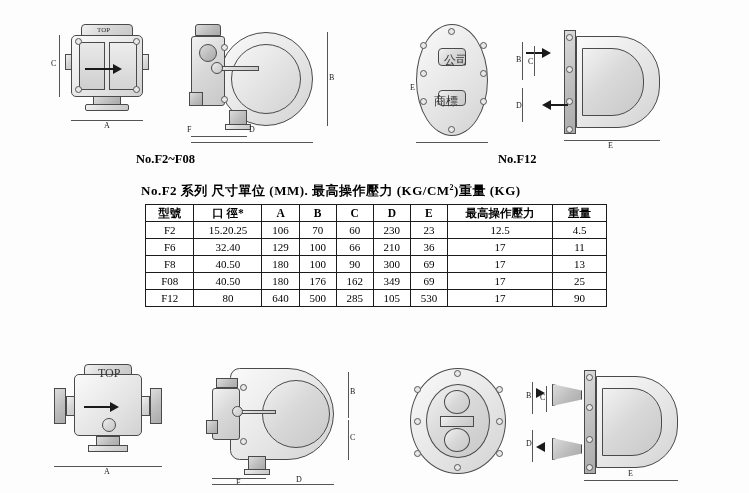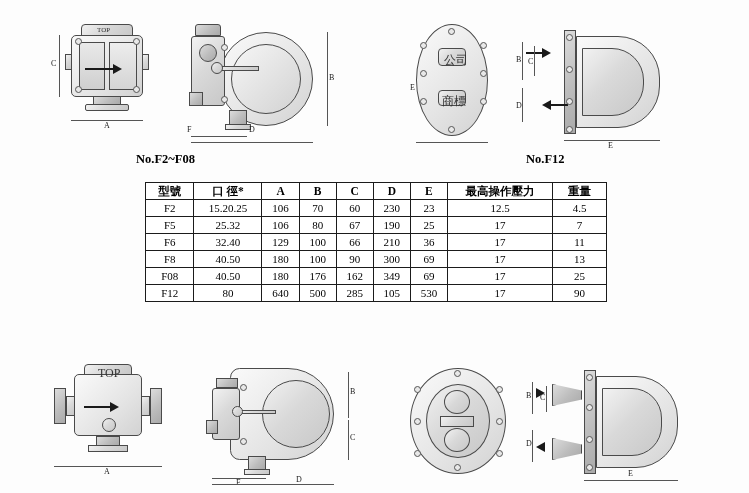--- a/index.html
+++ b/index.html
@@ -192,21 +192,21 @@
     <div class="dimlabel" style="left:64px; top:112px;">D</div>
   </div>
 
   <div class="caption" style="left:136px; top:152px;">No.F2~F08</div>
 
   <div class="dwg" style="left:398px; top:14px; width:110px; height:130px;">
     <div class="shape light" style="left:18px; top:10px; width:72px; height:112px; border-radius:36px/56px;"></div>
     <div class="shape" style="left:40px; top:34px; width:28px; height:18px; border-radius:4px;"></div>
     <div class="shape" style="left:40px; top:76px; width:28px; height:16px; border-radius:4px;"></div>
     <div class="tiny" style="left:46px; top:38px;">公司</div>
-    <div class="tiny" style="left:44px; top:79px;">商標</div>
+    <div class="tiny" style="left:36px; top:79px;">商標</div>
     <div class="bolt" style="left:22px; top:28px;"></div>
     <div class="bolt" style="left:22px; top:56px;"></div>
     <div class="bolt" style="left:22px; top:84px;"></div>
     <div class="bolt" style="left:82px; top:28px;"></div>
     <div class="bolt" style="left:82px; top:56px;"></div>
     <div class="bolt" style="left:82px; top:84px;"></div>
     <div class="bolt" style="left:50px; top:14px;"></div>
     <div class="bolt" style="left:50px; top:112px;"></div>
     <div class="dimline h" style="left:18px; top:128px; width:72px;"></div>
     <div class="dimlabel" style="left:12px; top:70px;">E</div>
@@ -231,23 +231,26 @@
     <div class="dimline v" style="left:2px; top:28px; height:38px;"></div>
     <div class="dimlabel" style="left:-4px; top:42px;">B</div>
     <div class="dimline v" style="left:14px; top:32px; height:30px;"></div>
     <div class="dimlabel" style="left:8px; top:44px;">C</div>
     <div class="dimline v" style="left:2px; top:74px; height:34px;"></div>
     <div class="dimlabel" style="left:-4px; top:88px;">D</div>
     <div class="dimline h" style="left:44px; top:126px; width:96px;"></div>
     <div class="dimlabel" style="left:88px; top:128px;">E</div>
   </div>
 
-  <div class="caption" style="left:498px; top:152px;margin-left:28px;">No.F12</div>
+  <div class="caption" style="left:498px; top:152px;">No.F12</div>
 
   <div id="table-block">
+    <div id="table-title">
+      <span>No.F2 系列 尺寸單位 (MM). 最高操作壓力 (KG/CM</span><sup>2</sup><span>)重量 (KG)</span>
+    </div>
 
     <table class="spec">
       <thead>
         <tr>
           <th class="col-model">型號</th>
           <th class="col-bore">口 徑*</th>
           <th class="col-ab">A</th>
           <th class="col-ab">B</th>
           <th class="col-ab">C</th>
           <th class="col-ab">D</th>
@@ -260,31 +263,20 @@
         <tr>
           <td>F2</td>
           <td>15.20.25</td>
           <td>106</td>
           <td>70</td>
           <td>60</td>
           <td>230</td>
           <td>23</td>
           <td>12.5</td>
           <td>4.5</td>
-        </tr>
-        <tr>
-          <td>F5</td>
-          <td>25.32</td>
-          <td>106</td>
-          <td>80</td>
-          <td>67</td>
-          <td>190</td>
-          <td>25</td>
-          <td>17</td>
-          <td>7</td>
         </tr>
         <tr>
           <td>F6</td>
           <td>32.40</td>
           <td>129</td>
           <td>100</td>
           <td>66</td>
           <td>210</td>
           <td>36</td>
           <td>17</td>

